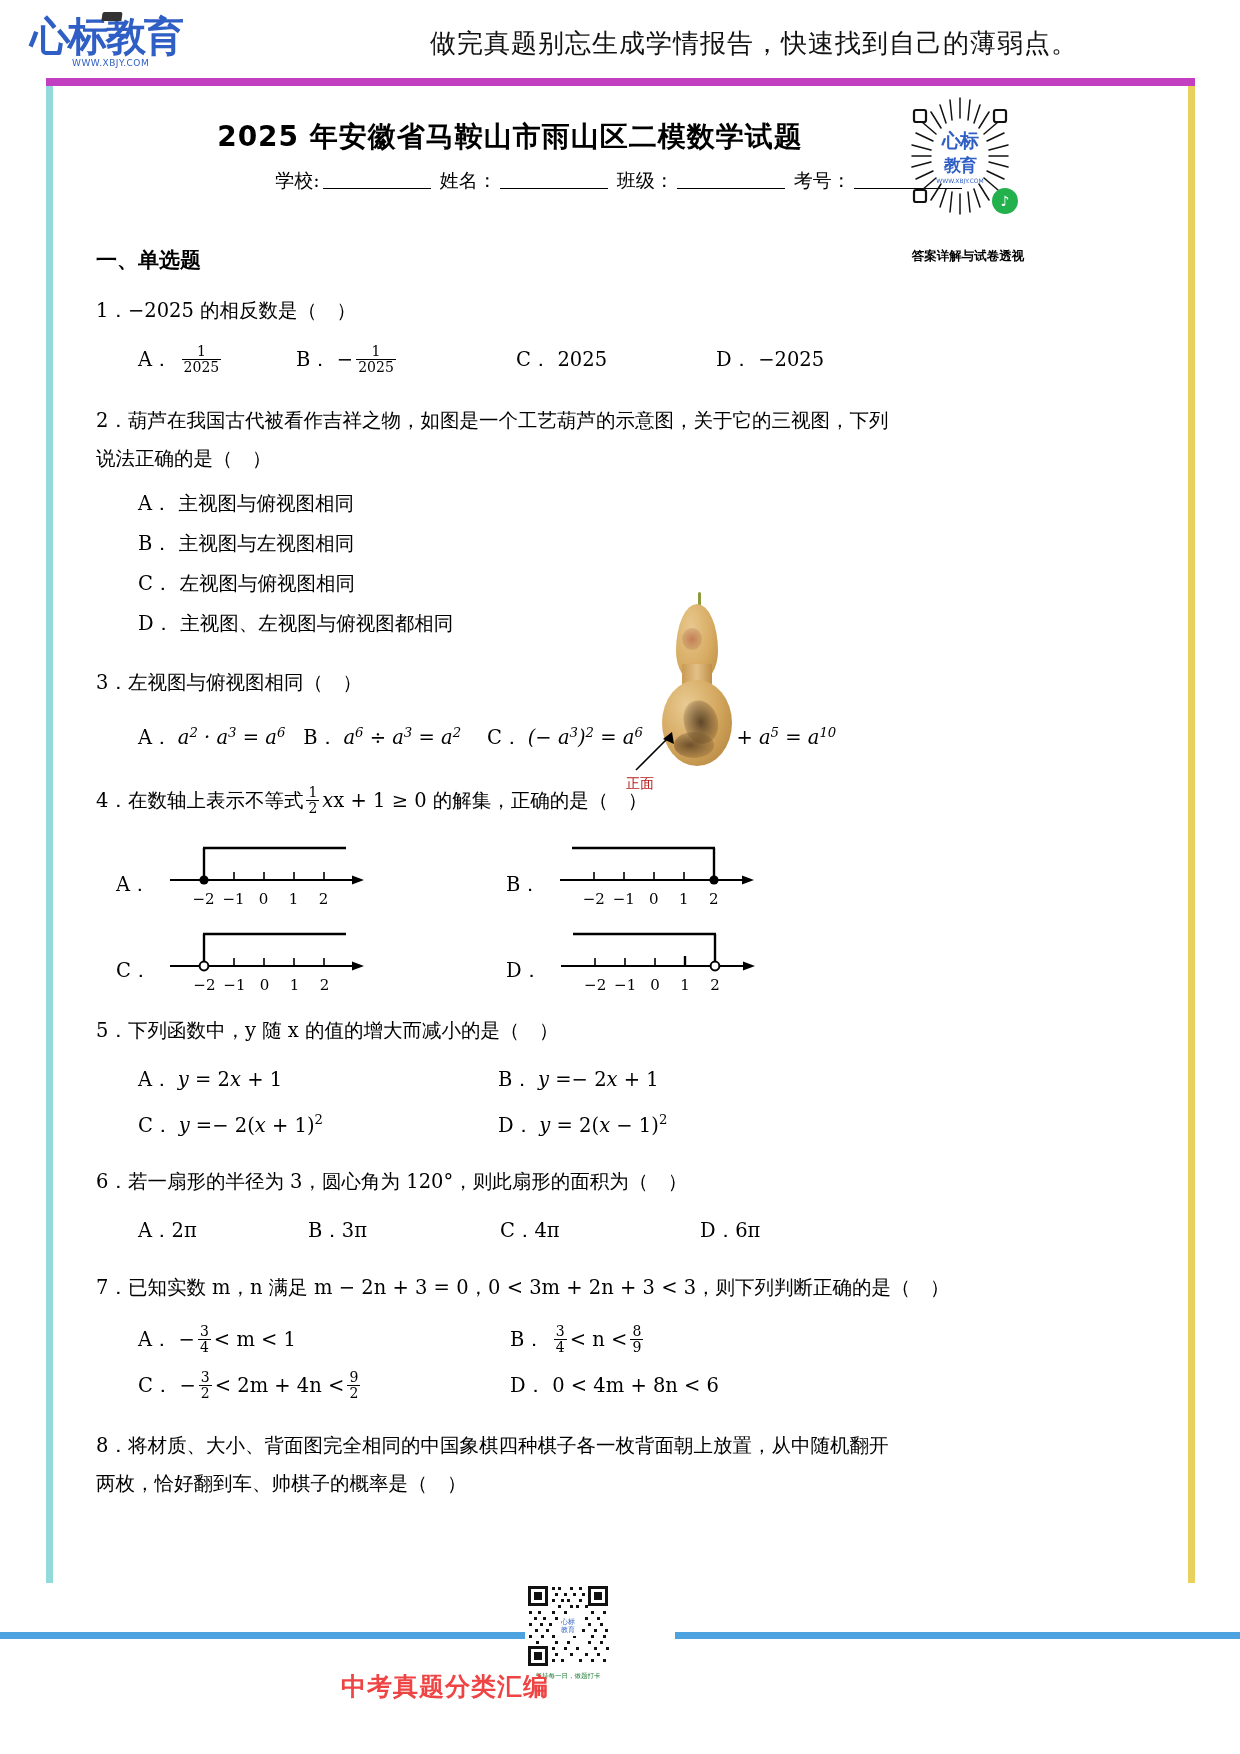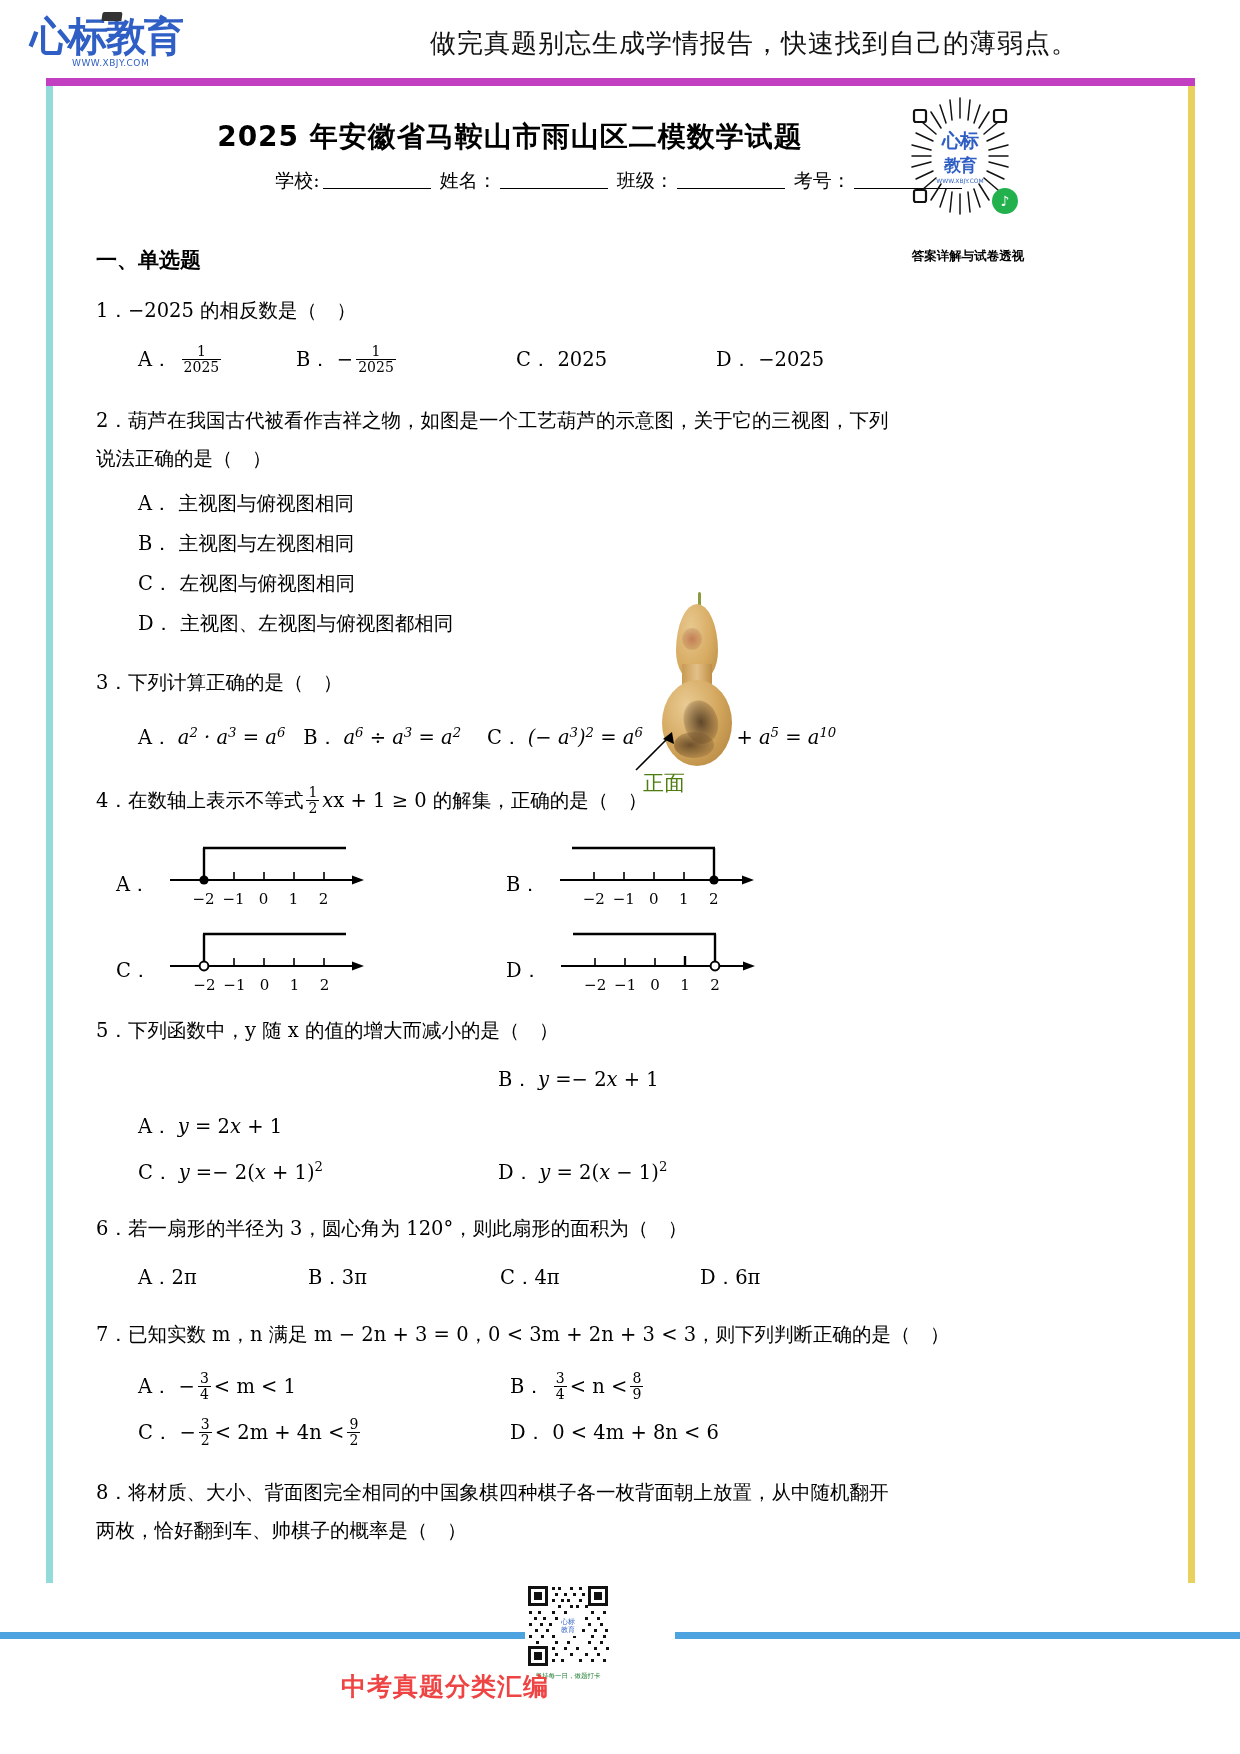--- a/index.html
+++ b/index.html
@@ -115,22 +115,22 @@
   .g-art1 { position:absolute; left:30px; top:108px; width:34px; height:44px;
     background:radial-gradient(ellipse at 50% 50%, rgba(60,40,20,.78) 0%, rgba(90,60,30,.30) 65%, transparent 80%);
     border-radius:45% 55% 50% 50%; transform:rotate(-12deg); }
   .g-art2 { position:absolute; left:20px; top:140px; width:40px; height:26px;
     background:radial-gradient(ellipse at 40% 50%, rgba(70,45,22,.72) 0%, rgba(100,70,35,.25) 70%, transparent 85%);
     border-radius:50%; }
   .g-art3 { position:absolute; left:28px; top:36px; width:20px; height:22px;
     background:radial-gradient(ellipse at 50% 50%, rgba(170,70,50,.55) 0%, rgba(150,80,50,.18) 70%, transparent 85%);
     border-radius:50%; }
   .g-arrow { position:absolute; left:4px; top:148px; width:50px; height:42px; }
-  .g-label { position:absolute; left:0px; top:180px; width:76px; text-align:center;
-             font-size:21px; color:#4d7c0f; }
+  .g-label { position:absolute; left:0px; top:180px; width:76px; text-align:left;
+             font-size:14px; color:#b91c1c; }
 
   
   .nl-grid { margin-top:14px; position:relative; height:72px; }
   .nl-item { position:absolute; display:flex; align-items:flex-start; }
   .nl-lbl { font-size:19.5px; padding-top:30px; margin-right:6px; }
   .nl-fig { width:218px; height:68px; position:relative; }
   .nl-ticks { position:absolute; left:0; top:44px; width:218px; height:22px;
               display:flex; font-size:15px; }
   .nl-ticks span { position:absolute; transform:translateX(-50%); }
 
@@ -296,21 +296,21 @@
           <span class="opt-lbl">C．</span><span>左视图与俯视图相同</span>
         </div>
         <div style="padding-left:42px;">
           <span class="opt-lbl">D．</span><span>主视图、左视图与俯视图都相同</span>
         </div>
       </div>
     </div>
 
     <div class="q" style="margin-top:20px;">
       <div>
-        <span>3．</span><span>下列计算正确的是（　）</span>
+        <span>3．</span><span>左视图与俯视图相同（　）</span>
       </div>
       <div class="opts">
         <div class="opt-row" style="padding-left:42px;">
           <span style="margin-right:18px;">
             <span>A．</span>
             <i>a<sup>2</sup> · a<sup>3</sup> = a<sup>6</sup></i>
           </span>
           <span style="margin-right:26px;">
             <span>B．</span>
             <i>a<sup>6</sup> ÷ a<sup>3</sup> = a<sup>2</sup></i>
@@ -437,21 +437,21 @@
         </div>
       </div>
     </div>
 
     <div class="q" style="margin-top:14px;">
       <div>
         <span>5．</span><span>下列函数中，y 随 x 的值的增大而减小的是（　）</span>
       </div>
       <div class="opts">
         <div class="opt-row" style="padding-left:42px;">
-          <span style="width:360px;margin-top:47px;">
+          <span style="width:360px;">
             <span>A．</span>
             <i>y</i> = 2<i>x</i> + 1
           </span>
           <span>
             <span>B．</span>
             <i>y</i> =− 2<i>x</i> + 1
           </span>
         </div>
         <div class="opt-row" style="padding-left:42px;">
           <span style="width:360px;">

